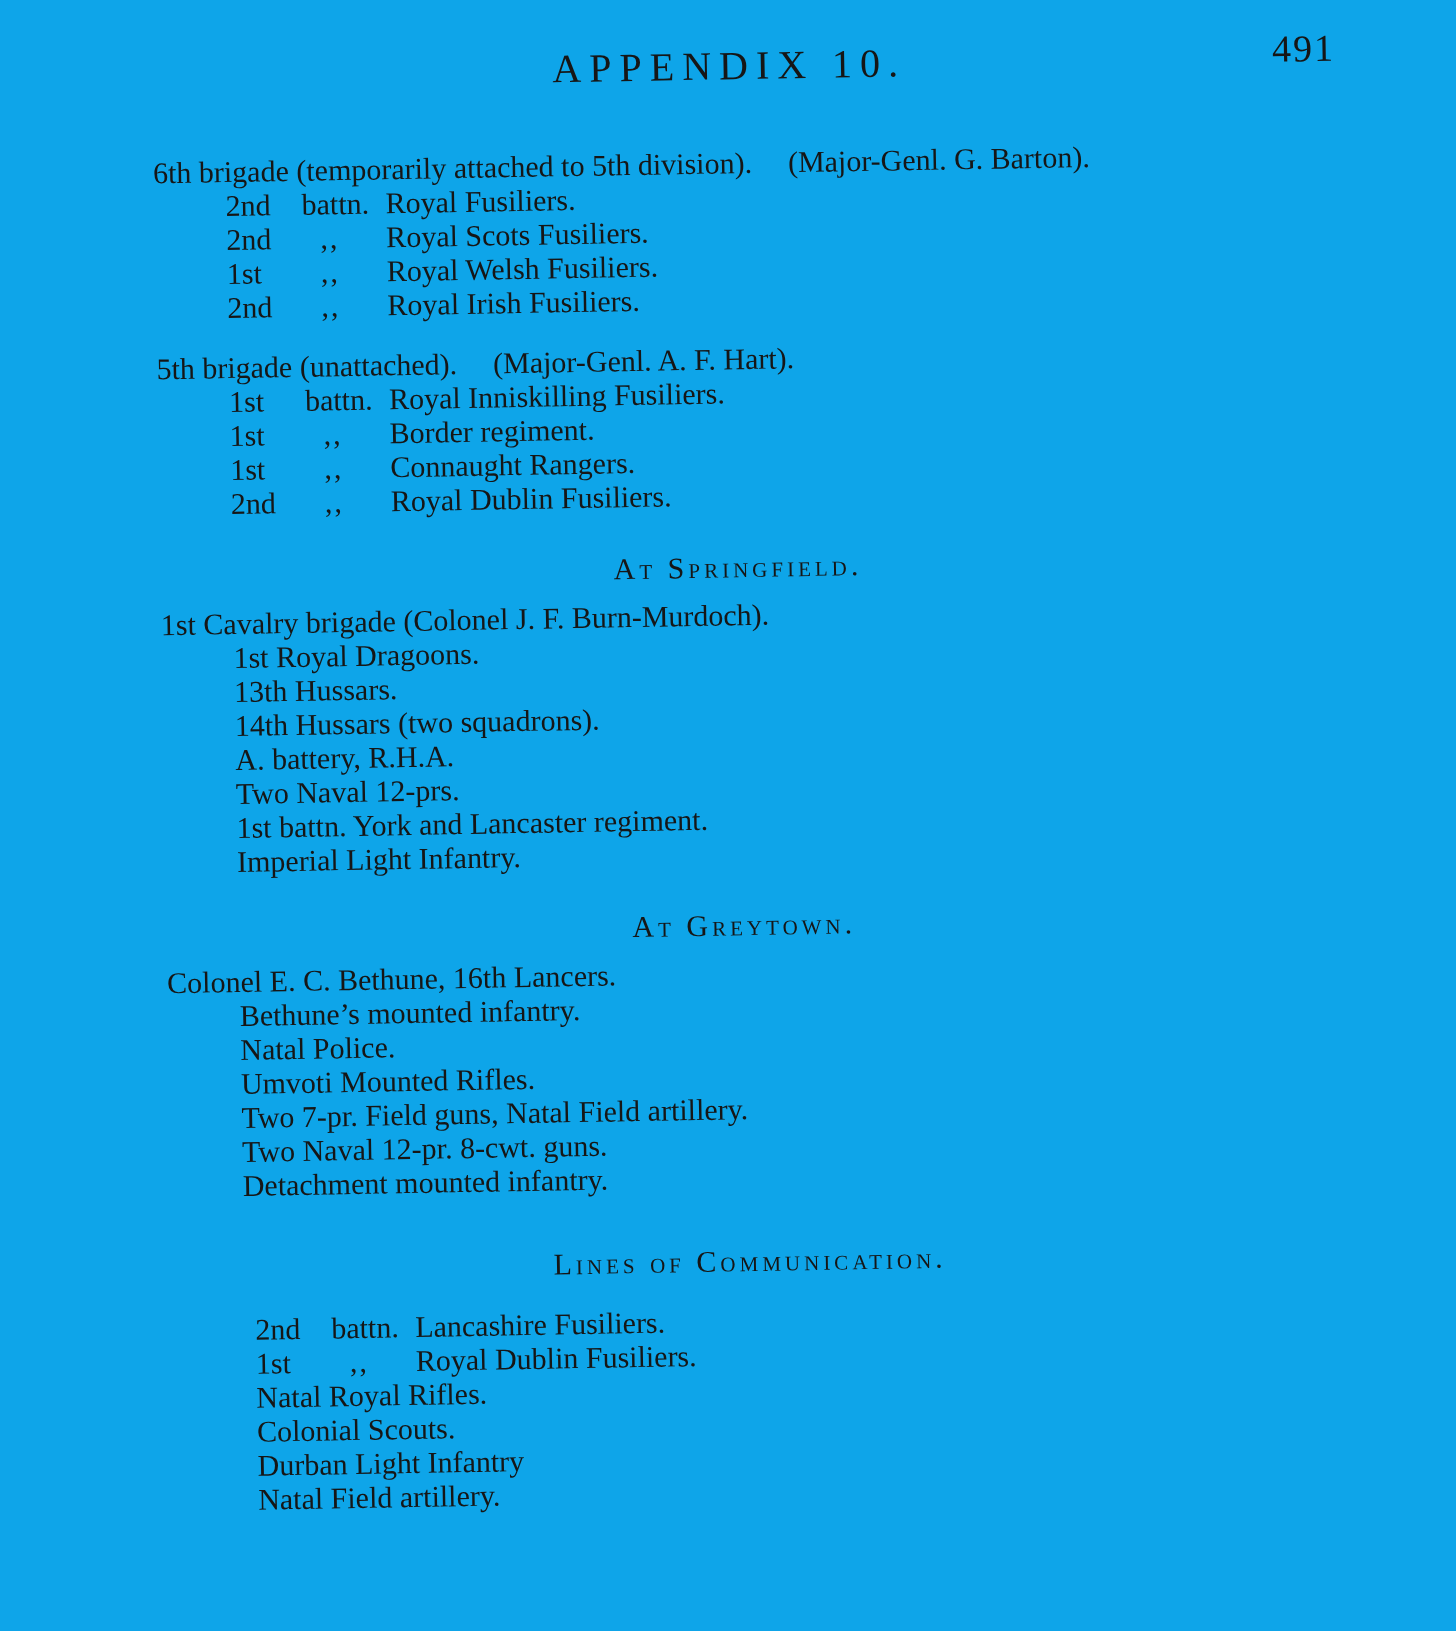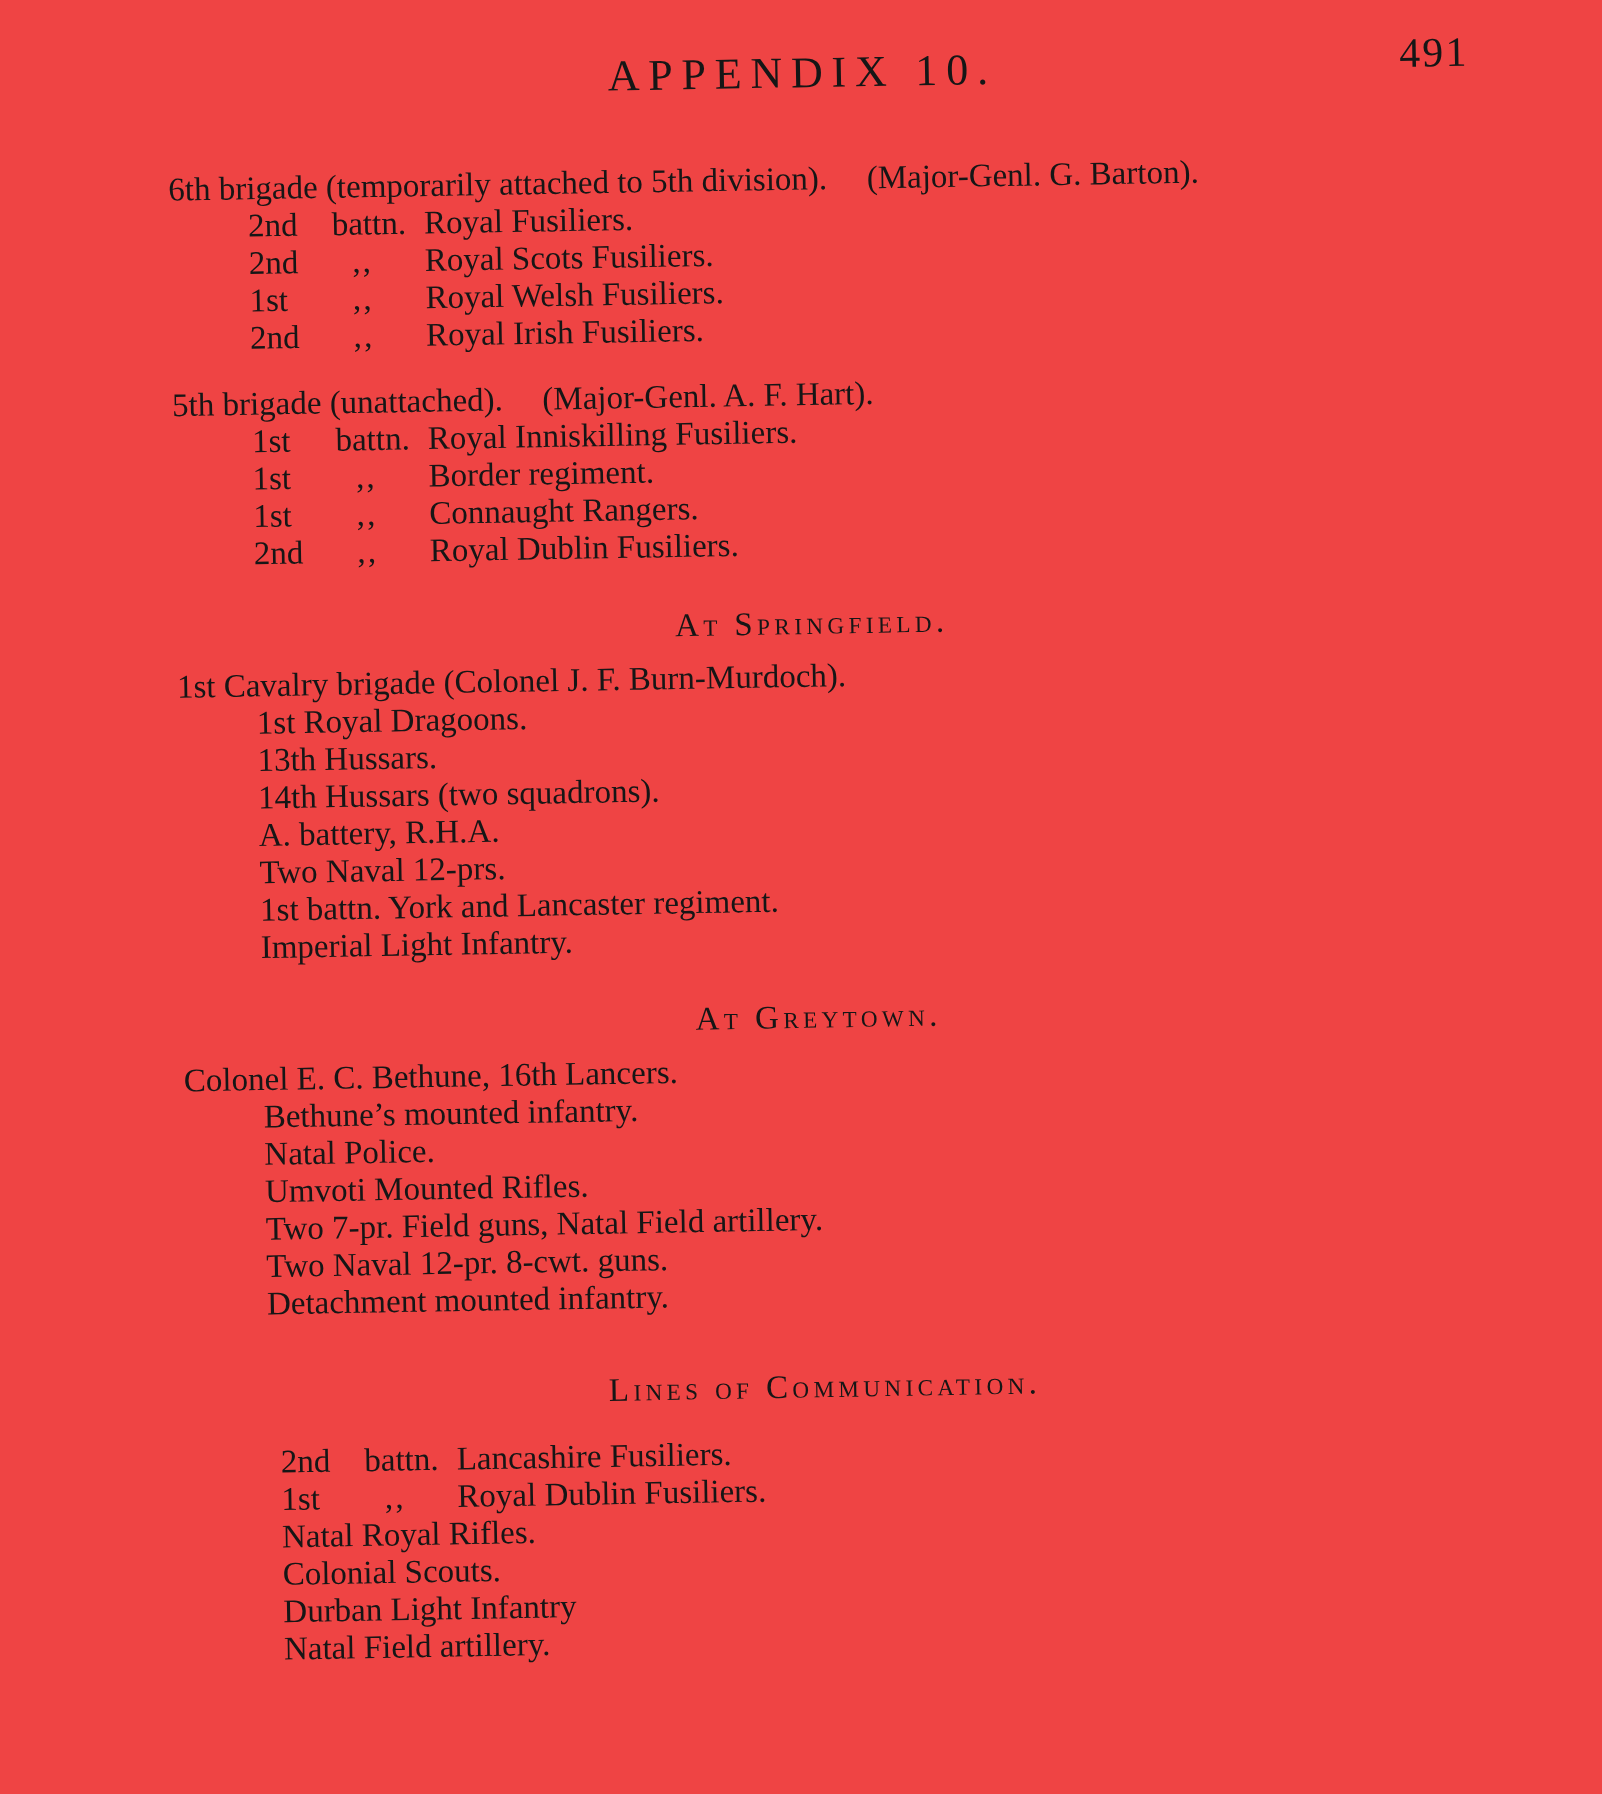--- a/index.html
+++ b/index.html
@@ -1,20 +1,20 @@
 <!DOCTYPE html>
 <html><head>
 <meta charset="utf-8">
 <style>
   html, body { margin: 0; padding: 0; background: #ffffff; }
   .page {
     position: relative;
     width: 1456px;
     height: 1631px;
-    background: #ef4444;
+    background: #0ea5e9;
     overflow: hidden;
     font-family: "Liberation Serif", "DejaVu Serif", serif;
     color: #161616;
   }
   
   .page-inner {
     transform: rotate(-1deg);
     transform-origin: 0 0;
     padding-top: 55px;
   }

